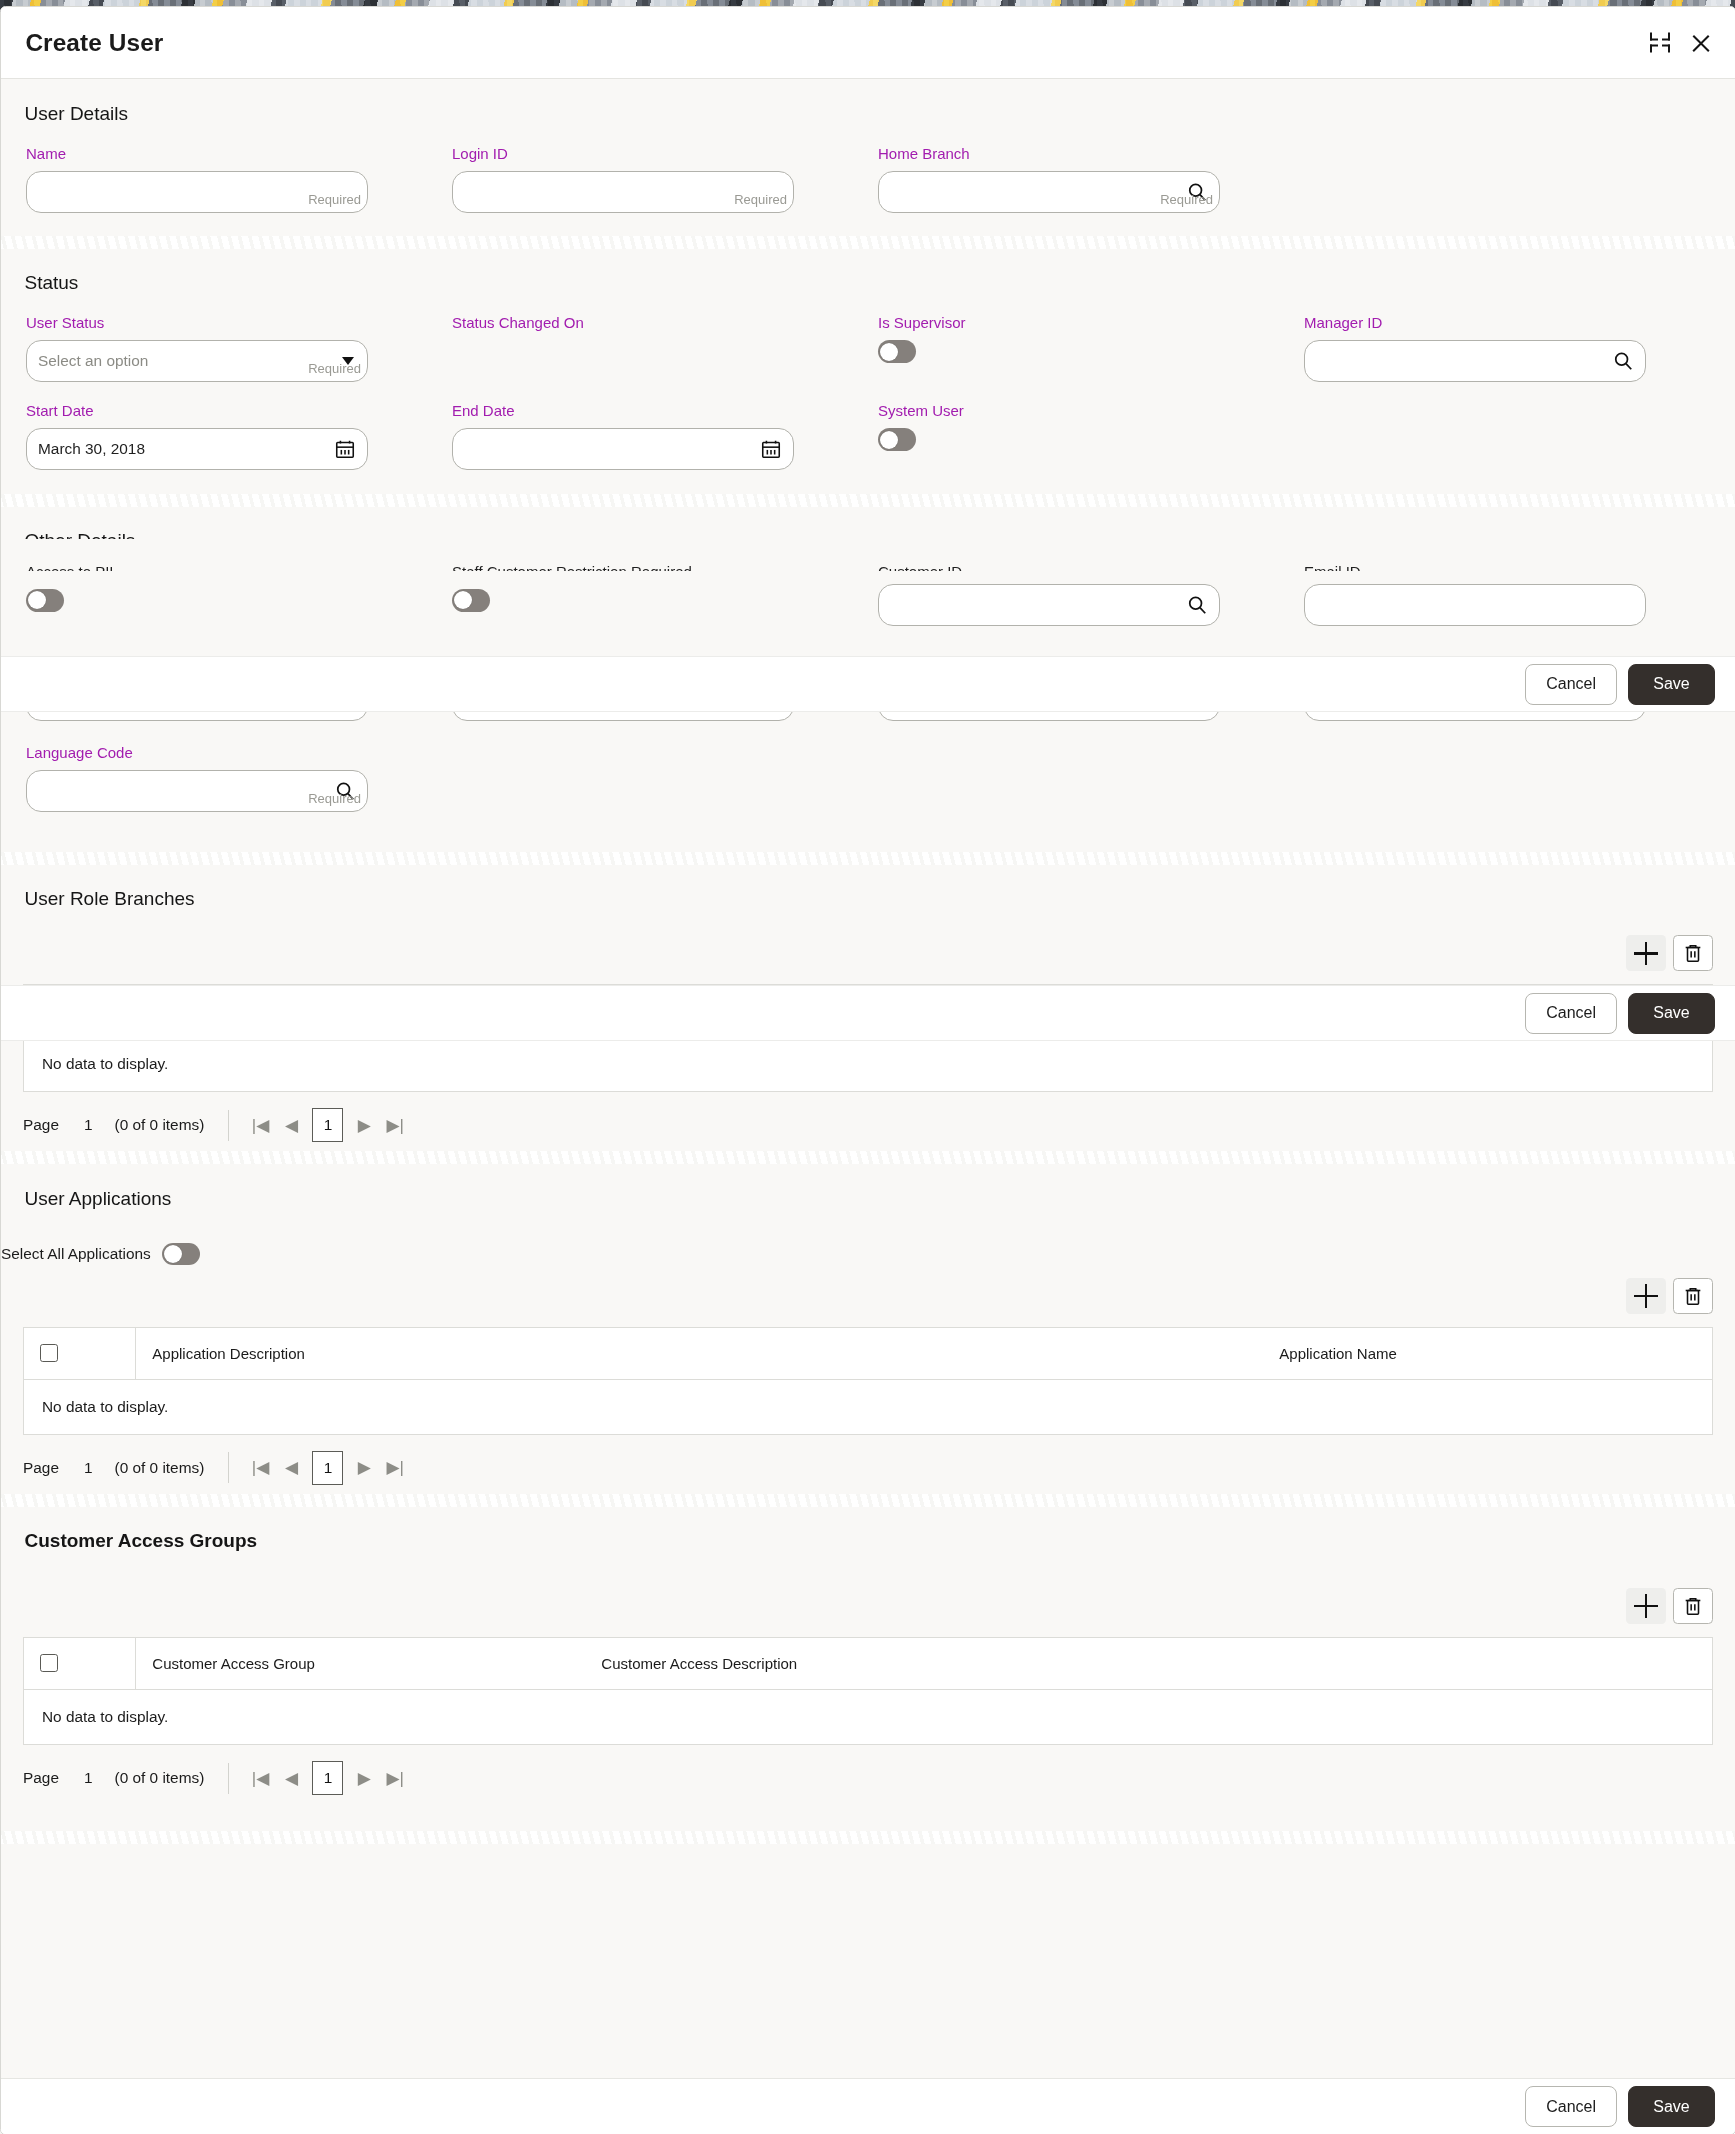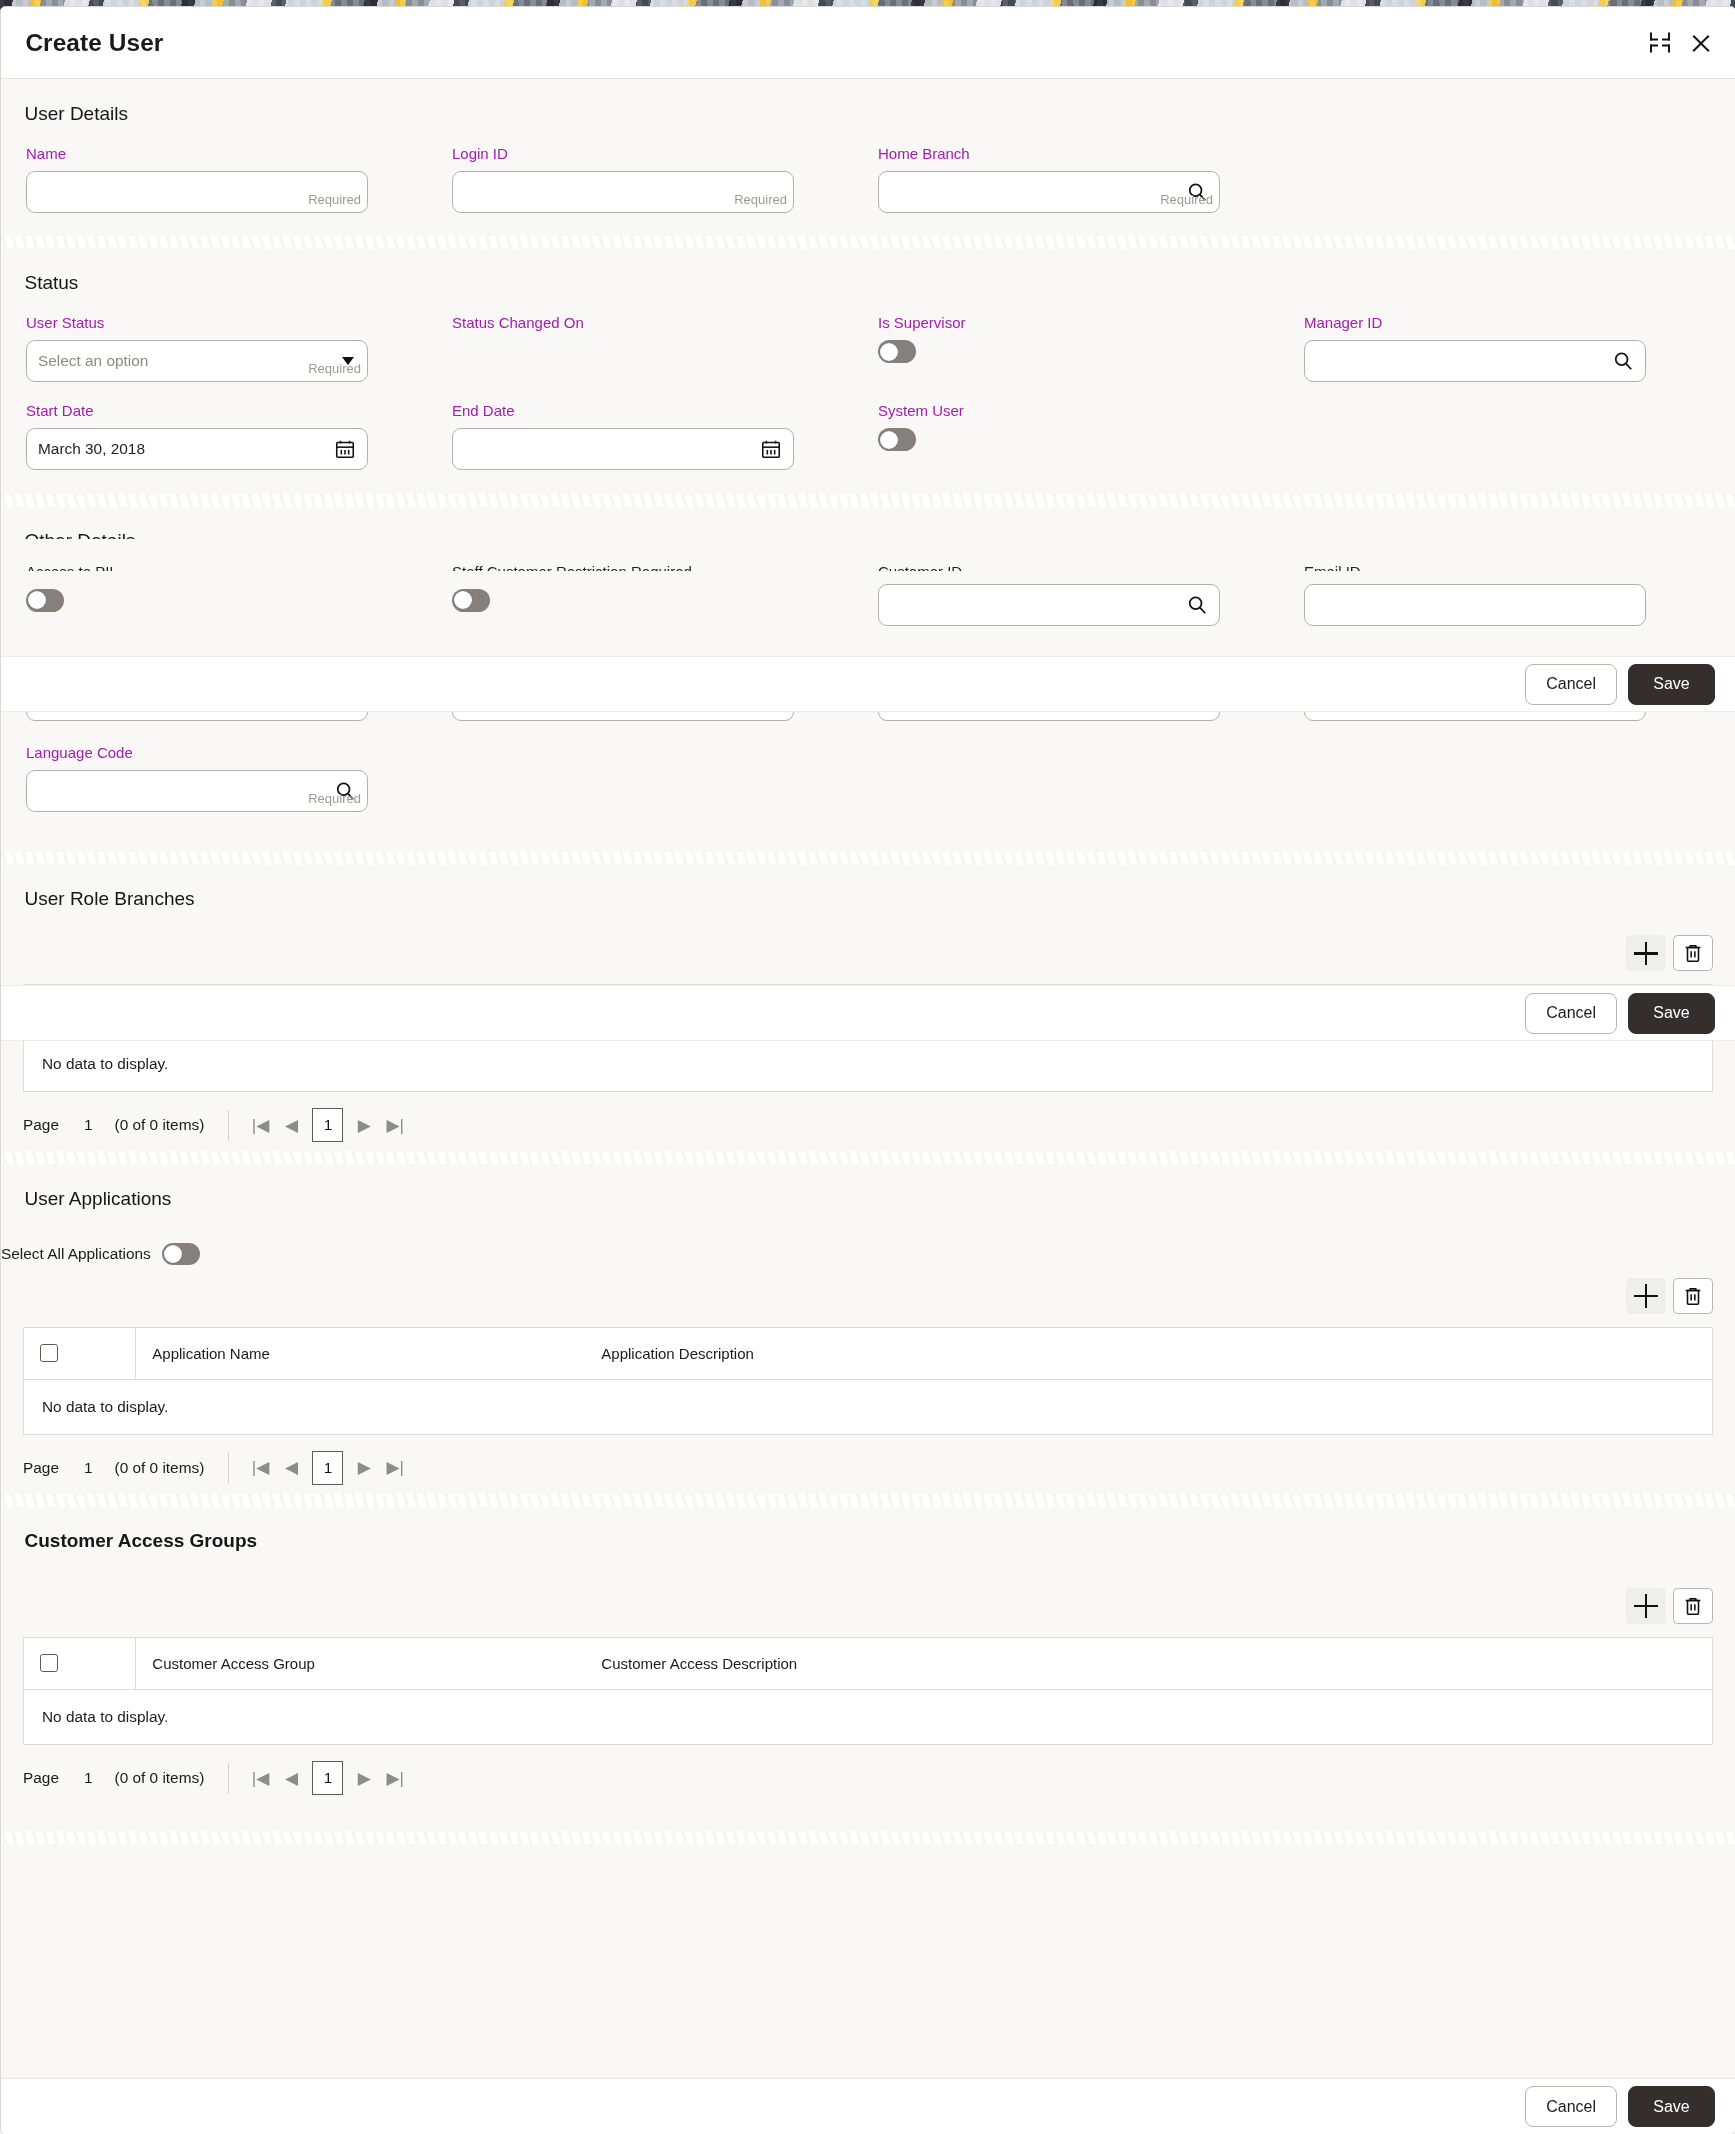--- a/index.html
+++ b/index.html
@@ -115,21 +115,21 @@
   .field { width: 342px; position: relative; padding-bottom: 7.2px; }
   .field.row2 { margin-top: 12.7px; }
   .flabel {
     font-size: 15px; color: #a21caf; display: block; margin-bottom: 9px;
     white-space: nowrap;
   }
   .fctl {
     width: 342px; height: 42px;
     background: #ffffff;
     border: 0.9px solid #b2b2ac;
-    border-radius: 9px;
+    border-radius: 15px;
     position: relative;
     display: flex; align-items: center;
   }
   .fctl input {
     border: none; outline: none; background: transparent;
     width: 100%; height: 100%;
     padding: 0 40px 0 11px;
     font-family: inherit; font-size: 15.4px; color: #1f1f1f;
   }
   .req {
@@ -578,22 +578,22 @@
             <line x1="14" y1="10" x2="14" y2="17"></line>
         </svg>
       </div>
     </div>
 
     <div class="dtable">
       <div class="dt-head">
         <div class="dt-col cbx">
           <span class="chk"></span>
         </div>
+        <div class="dt-col c2">Application Description</div>
         <div class="dt-col c1">Application Name</div>
-        <div class="dt-col c2">Application Description</div>
       </div>
       <div class="dt-empty">No data to display.</div>
     </div>
 
     <div class="pager">
       <span class="pg-label">Page</span>
       <span class="pg-num">1</span>
       <span class="pg-items">(0 of 0 items)</span>
       <span class="pg-div"></span>
       <button class="pg-btn">|◀</button>

